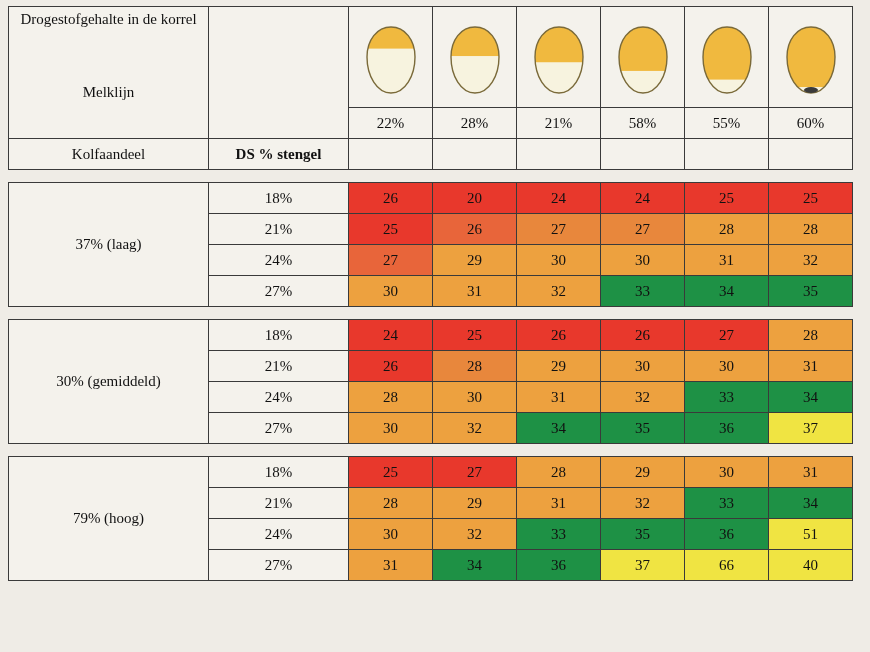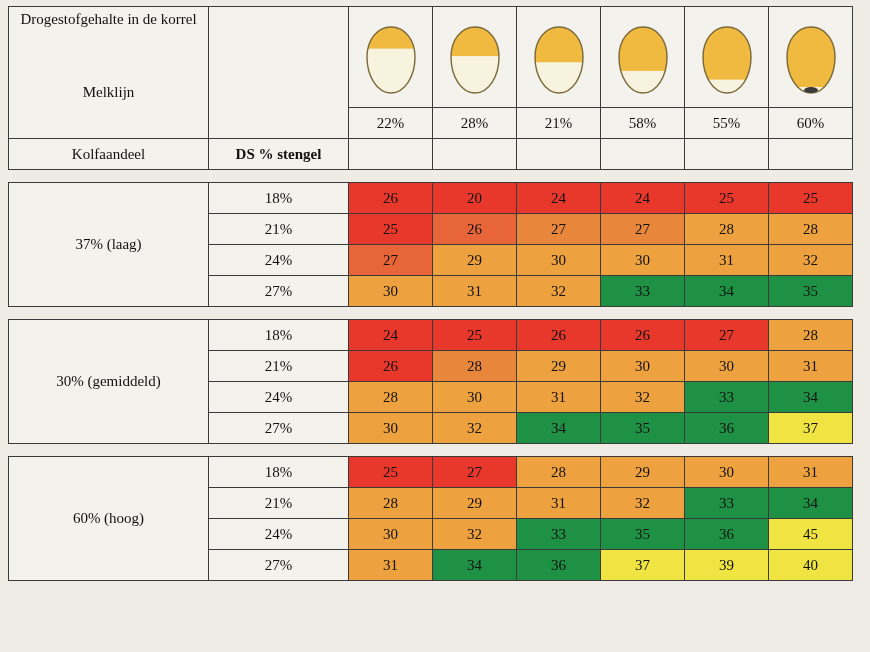--- a/index.html
+++ b/index.html
@@ -280,21 +280,21 @@
           <td class="val" style="background:#1e9145;">34</td>
           <td class="val" style="background:#1e9145;">35</td>
           <td class="val" style="background:#1e9145;">36</td>
           <td class="val" style="background:#f0e442;">37</td>
         </tr>
         <tr class="spacer">
           <td class="open" colspan="2"></td>
           <td class="open" colspan="6"></td>
         </tr>
         <tr class="datarow">
-          <td class="grp-cell" rowspan="4">60% (hoog)</td>
+          <td class="grp-cell" rowspan="4">79% (hoog)</td>
           <td class="ds-cell">18%</td>
           <td class="val" style="background:#e8382c;">25</td>
           <td class="val" style="background:#e8382c;">27</td>
           <td class="val" style="background:#eda13f;">28</td>
           <td class="val" style="background:#eda13f;">29</td>
           <td class="val" style="background:#eda13f;">30</td>
           <td class="val" style="background:#eda13f;">31</td>
         </tr>
         <tr class="datarow">
           <td class="ds-cell">21%</td>
@@ -305,26 +305,26 @@
           <td class="val" style="background:#1e9145;">33</td>
           <td class="val" style="background:#1e9145;">34</td>
         </tr>
         <tr class="datarow">
           <td class="ds-cell">24%</td>
           <td class="val" style="background:#eda13f;">30</td>
           <td class="val" style="background:#eda13f;">32</td>
           <td class="val" style="background:#1e9145;">33</td>
           <td class="val" style="background:#1e9145;">35</td>
           <td class="val" style="background:#1e9145;">36</td>
-          <td class="val" style="background:#f0e442;">45</td>
+          <td class="val" style="background:#f0e442;">51</td>
         </tr>
         <tr class="datarow">
           <td class="ds-cell">27%</td>
           <td class="val" style="background:#eda13f;">31</td>
           <td class="val" style="background:#1e9145;">34</td>
           <td class="val" style="background:#1e9145;">36</td>
           <td class="val" style="background:#f0e442;">37</td>
-          <td class="val" style="background:#f0e442;">39</td>
+          <td class="val" style="background:#f0e442;">66</td>
           <td class="val" style="background:#f0e442;">40</td>
         </tr>
       </tbody>
   </table>
 </div>
 
 </body></html>

